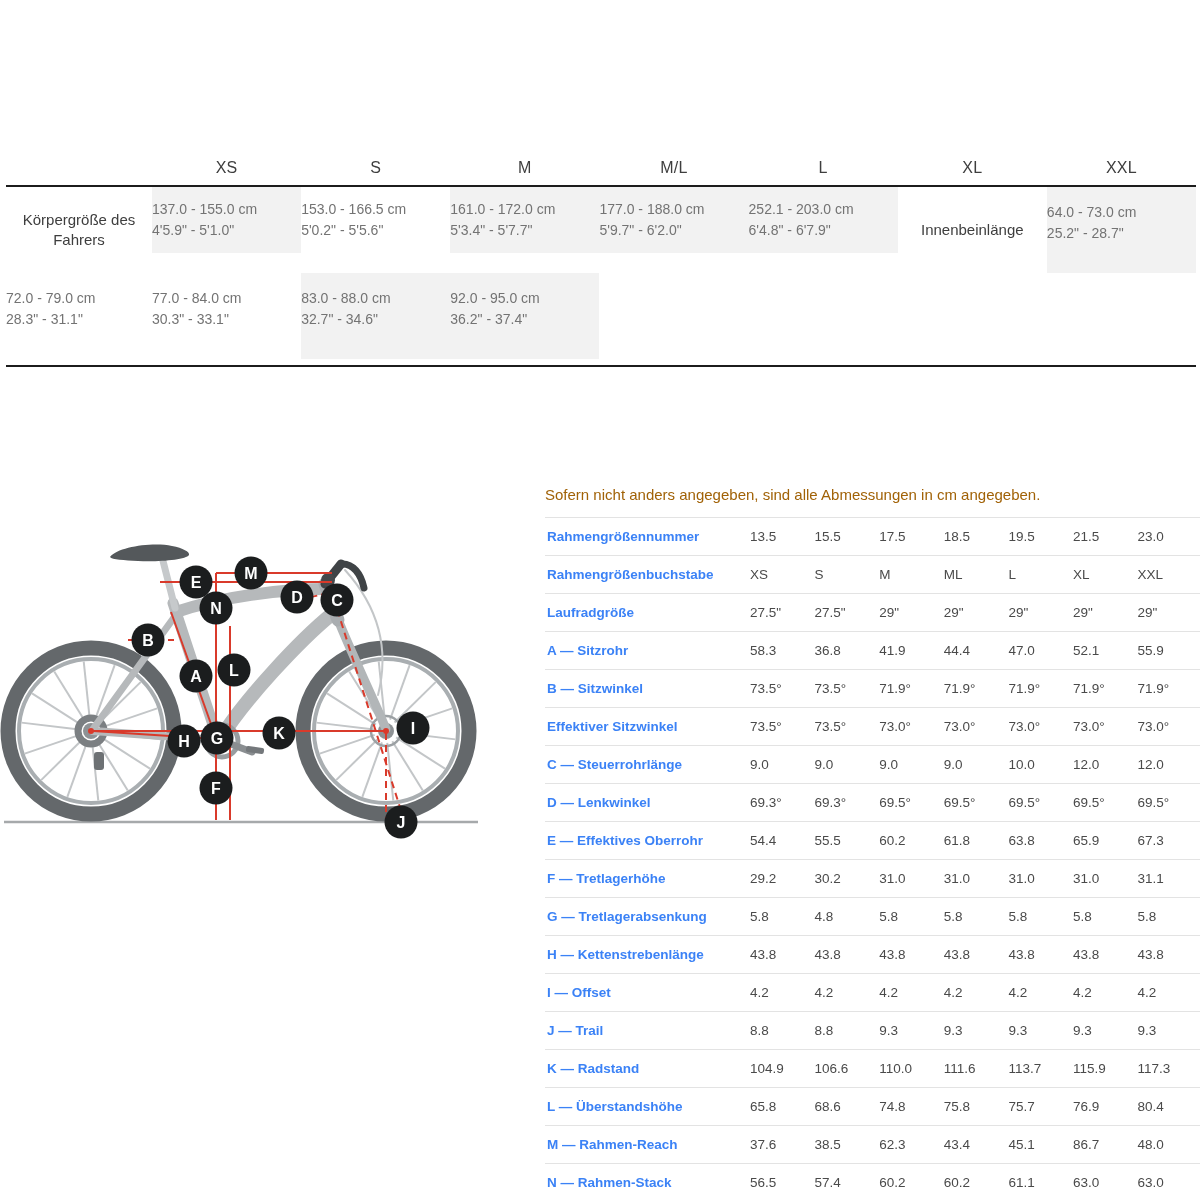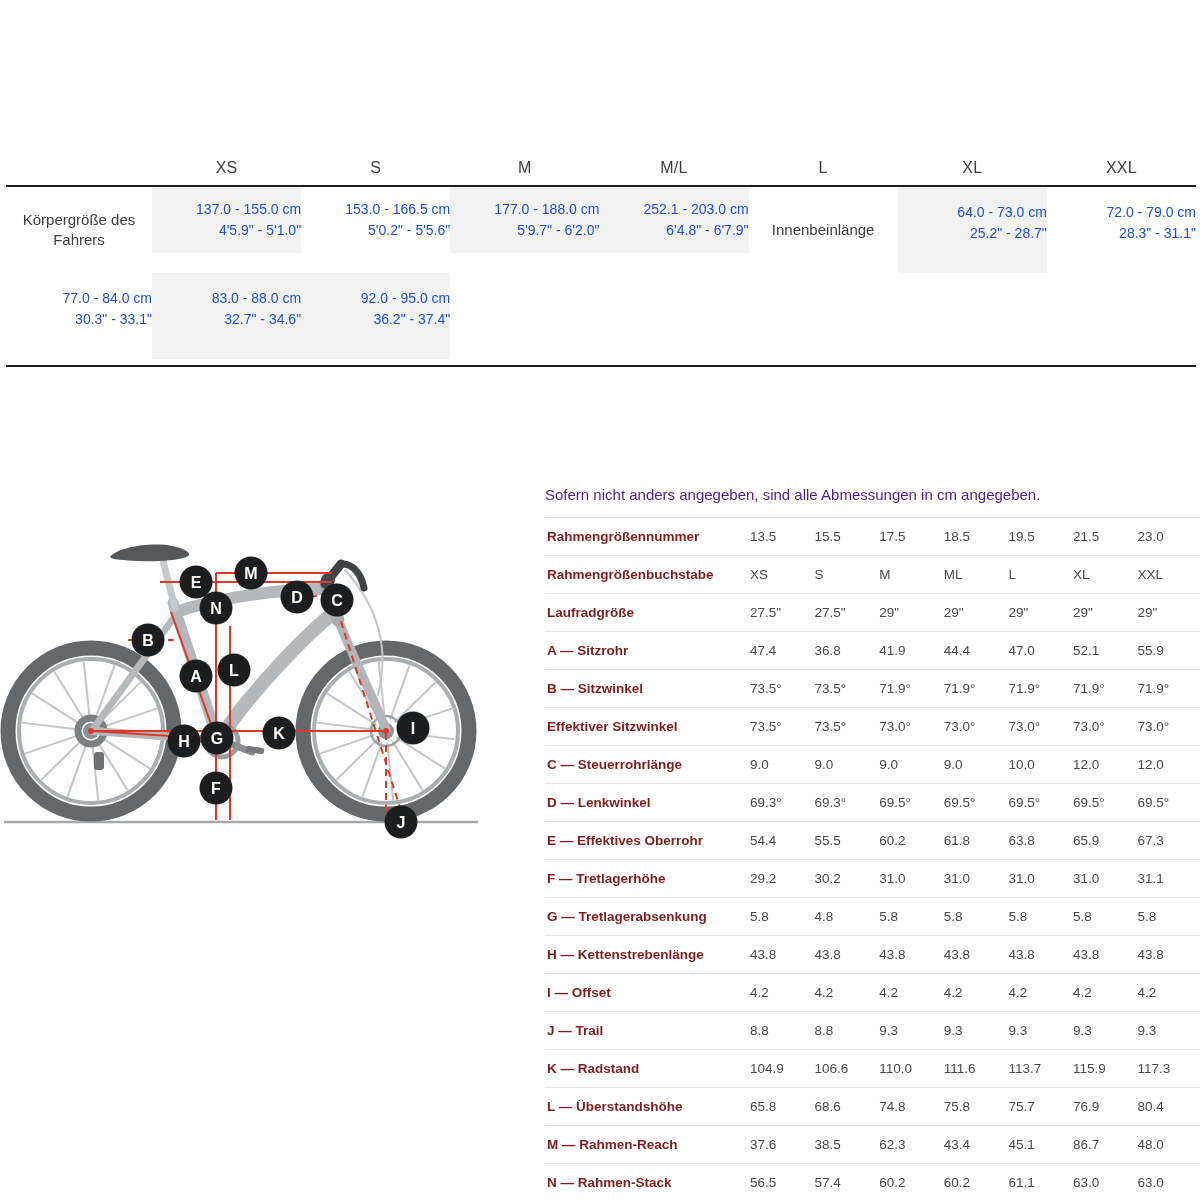--- a/index.html
+++ b/index.html
@@ -11,32 +11,32 @@
   }
   
   #size-table{position:absolute;left:6px;top:150px;width:1190px;}
   #size-grid{display:grid;grid-template-columns:146px repeat(7,1fr);}
   .st-h{height:35px;display:flex;align-items:center;justify-content:center;
         font-size:16px;color:#3e3e3e;letter-spacing:.2px;}
   .st-div{grid-column:1/-1;height:2px;background:#1c1c1c;}
   .st-sp{grid-column:1/-1;height:6px;background:#fff;}
   .st-label{display:flex;align-items:center;justify-content:center;text-align:center;
         font-size:15px;color:#3e3e3e;line-height:20px;padding:2px 10px;box-sizing:border-box;}
-  .st-cell{text-align:right;font-size:14px;line-height:21px;color:#1d4ed8;box-sizing:border-box;}
+  .st-cell{text-align:left;font-size:14px;line-height:21px;color:#737373;box-sizing:border-box;}
   .st-cell.r1{height:66px;padding-top:12px;}
   .st-cell.r2{height:86px;padding-top:15px;}
   .st-cell span{display:block;}
   .shaded{background:#f2f2f2;}
   
-  #units-note{position:absolute;left:545px;top:486px;font-size:15px;color:#4c1d95;}
+  #units-note{position:absolute;left:545px;top:486px;font-size:15px;color:#a16207;}
   
   #geo-table{position:absolute;left:545px;top:517px;width:660px;}
   .geo-row{display:grid;grid-template-columns:205px repeat(7,64.6px);height:38px;
         align-items:center;border-top:1px solid #e3e3e3;box-sizing:border-box;}
-  .geo-label{font-weight:bold;font-size:13.5px;color:#7f1d1d;padding-left:2px;
+  .geo-label{font-weight:bold;font-size:13.5px;color:#3b82f6;padding-left:2px;
         white-space:nowrap;}
   .geo-val{font-size:13.5px;color:#4a4a4a;white-space:nowrap;}
   
   #bike-wrap{position:absolute;left:0;top:500px;width:540px;height:380px;}
   .cl{fill:#1b1d1e;}
   .ct{fill:#ffffff;font-family:"Liberation Sans",sans-serif;font-size:16px;font-weight:bold;}
 </style>
 </head>
 <body>
 
@@ -52,20 +52,24 @@
       <div class="st-h">XXL</div>
       <div class="st-div"></div>
       <div class="st-label r1">Körpergröße des Fahrers</div>
       <div class="st-cell r1 shaded">
         <span>137.0 - 155.0 cm</span>
         <span>4'5.9" - 5'1.0"</span>
       </div>
       <div class="st-cell r1">
         <span>153.0 - 166.5 cm</span>
         <span>5'0.2" - 5'5.6"</span>
+      </div>
+      <div class="st-cell r1 shaded">
+        <span>161.0 - 172.0 cm</span>
+        <span>5'3.4" - 5'7.7"</span>
       </div>
       <div class="st-cell r1 shaded">
         <span>177.0 - 188.0 cm</span>
         <span>5'9.7" - 6'2.0"</span>
       </div>
       <div class="st-cell r1 shaded">
         <span>252.1 - 203.0 cm</span>
         <span>6'4.8" - 6'7.9"</span>
       </div>
       <div class="st-label r2">Innenbeinlänge</div>
@@ -269,21 +273,21 @@
         <div class="geo-val">27.5"</div>
         <div class="geo-val">27.5"</div>
         <div class="geo-val">29"</div>
         <div class="geo-val">29"</div>
         <div class="geo-val">29"</div>
         <div class="geo-val">29"</div>
         <div class="geo-val">29"</div>
       </div>
       <div class="geo-row">
         <div class="geo-label">A — Sitzrohr</div>
-        <div class="geo-val">47.4</div>
+        <div class="geo-val">58.3</div>
         <div class="geo-val">36.8</div>
         <div class="geo-val">41.9</div>
         <div class="geo-val">44.4</div>
         <div class="geo-val">47.0</div>
         <div class="geo-val">52.1</div>
         <div class="geo-val">55.9</div>
       </div>
       <div class="geo-row">
         <div class="geo-label">B — Sitzwinkel</div>
         <div class="geo-val">73.5°</div>

